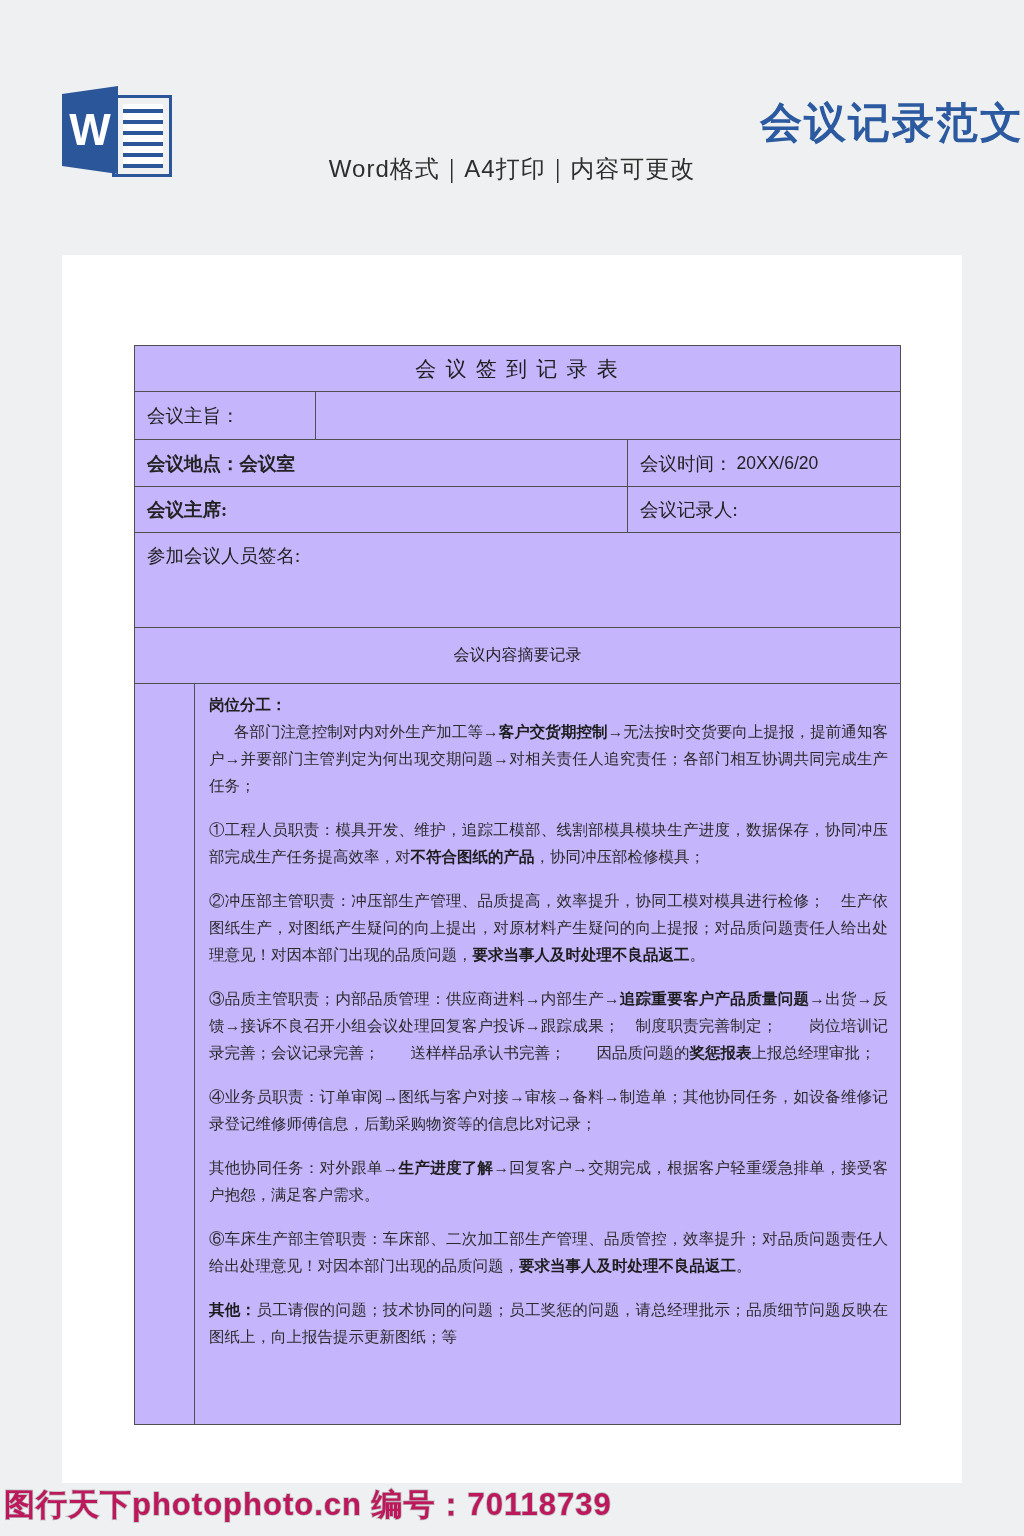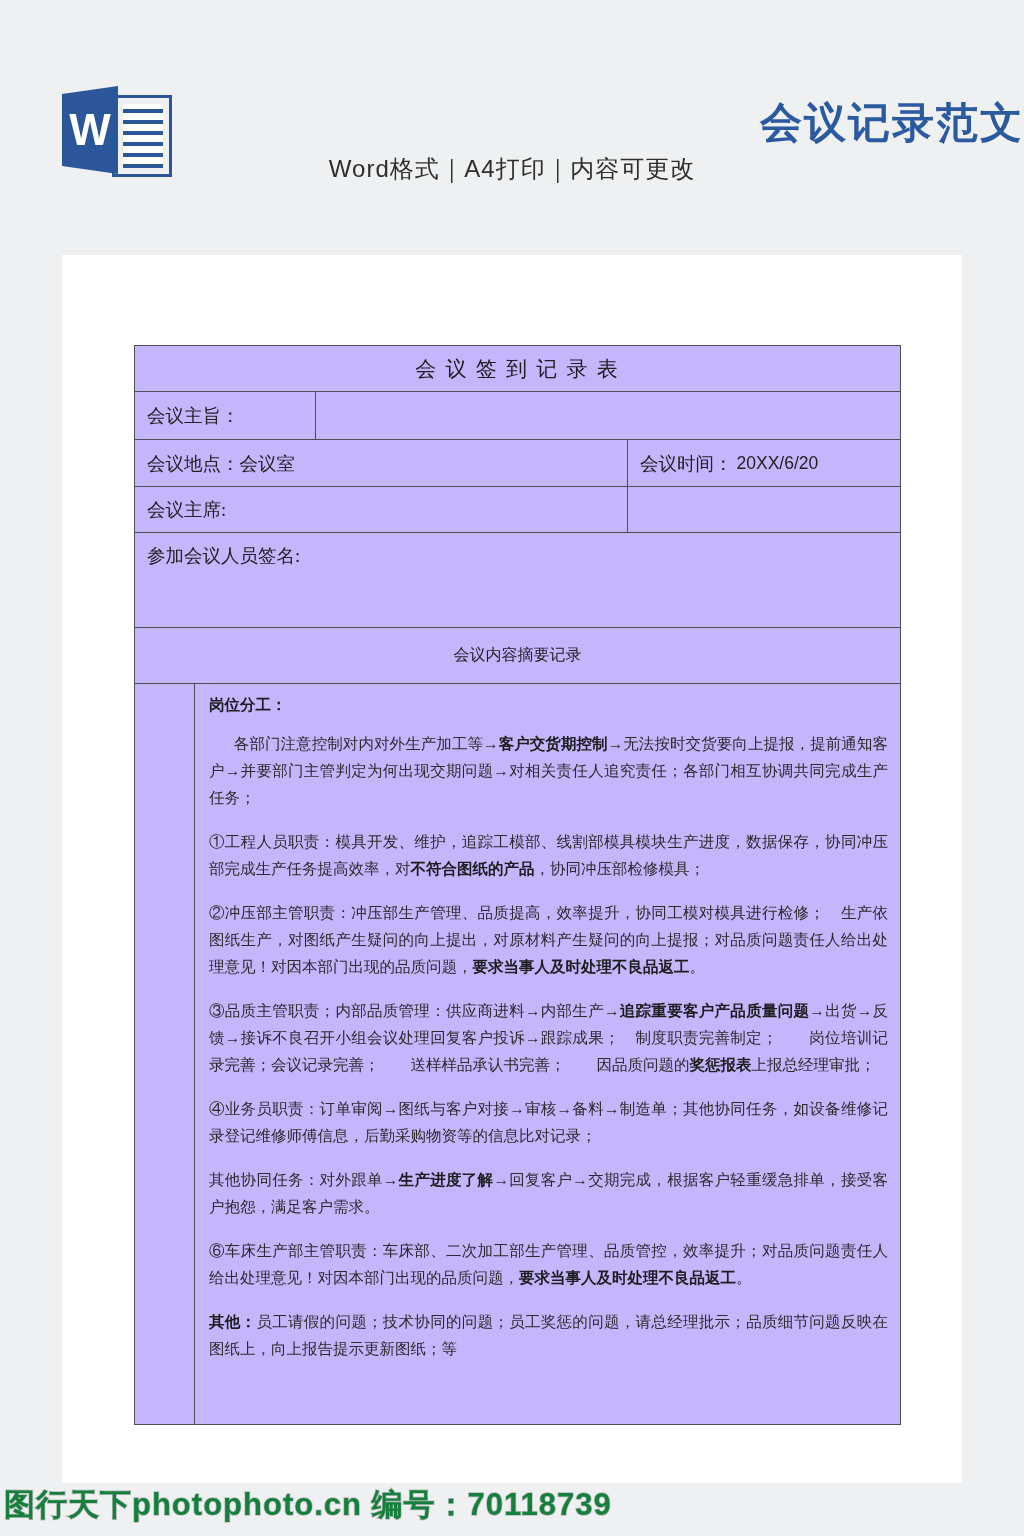--- a/index.html
+++ b/index.html
@@ -60,42 +60,42 @@
   .tr:last-child{border-bottom:none;flex:1;}
   .td{box-sizing:border-box;padding:0 12px;display:flex;align-items:center;font-size:18.5px;color:#222;}
   .bR{border-right:1px solid #4f4f4f;}
 
   .r-title{height:46px;align-items:center;justify-content:center;}
   .r-title .ttl{font-size:21px;letter-spacing:2px;color:#1f1f1f;}
   .r-subject{height:48px;}
   .r-subject .lab{width:181px;}
   .r-subject .val{flex:1;font-size:14.5px;color:#333;}
   .r-two{height:47px;}
-  .r-two .left{width:493px;}
+  .r-two .left{width:493px;font-weight:bold;}
   .r-two .right{flex:1;}
   .r-chair{height:46px;}
   .r-attend{height:95px;}
   .r-attend .td{align-items:flex-start;padding-top:10px;width:100%;}
   .r-summary{height:56px;align-items:center;justify-content:center;font-size:16px;color:#1f1f1f;}
   .r-content{display:flex;}
   .sidecol{width:60px;border-right:1px solid #4f4f4f;box-sizing:border-box;flex-shrink:0;}
   .bodycol{flex:1;padding:7px 12px 0 14px;box-sizing:border-box;overflow:hidden;}
   .bodycol p{margin:0 0 17px 0;font-size:15.5px;line-height:27px;color:#2b2b2b;text-align:justify;}
   .bodycol p.heading{margin-bottom:0;}
-  .bodycol p.indent{text-indent:1.6em;margin-top:12px;}
+  .bodycol p.indent{text-indent:1.6em;}
   .bodycol b,.bodycol .bseg{font-weight:bold;color:#1d1d1d;}
 
   .time-val{font-family:"Liberation Sans","DejaVu Sans",sans-serif;font-size:17.5px;padding-left:4px;}
 
   
   .watermark{
     position:absolute;left:4px;top:1484px;
     font-family:"Liberation Sans","DejaVu Sans",sans-serif;
     font-size:31px;font-weight:bold;letter-spacing:1px;
-    color:#15803d;
+    color:#be185d;
     -webkit-text-stroke:1.5px #bcbcbc;
     paint-order:stroke fill;
   }
 </style>
 </head>
 <body>
 
 <div class="canvas">
 
   <div class="hdr">
@@ -123,20 +123,21 @@
       <div class="tr r-two">
         <div class="td left bR">会议地点：会议室</div>
         <div class="td right">
           <span>会议时间：</span>
           <span class="time-val">20XX/6/20</span>
         </div>
       </div>
 
       <div class="tr r-two r-chair">
         <div class="td left bR">会议主席:</div>
+        <div class="td right">会议记录人:</div>
       </div>
 
       <div class="tr r-attend">
         <div class="td">参加会议人员签名:</div>
       </div>
 
       <div class="tr r-summary">会议内容摘要记录</div>
 
       <div class="tr r-content">
         <div class="sidecol"></div>

